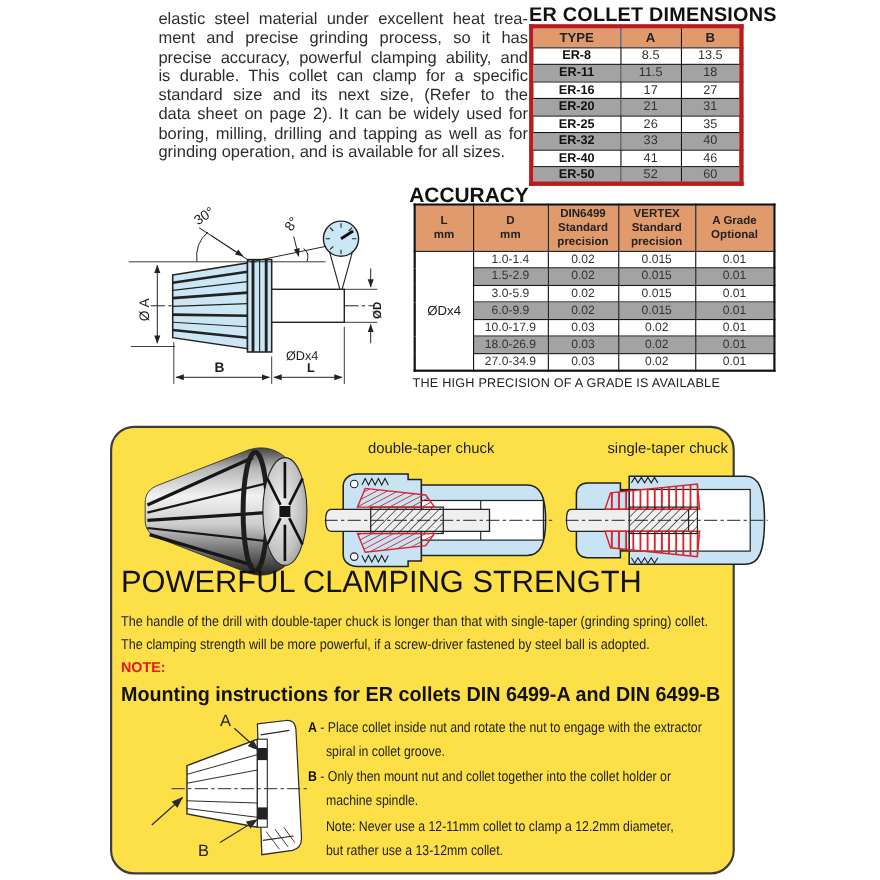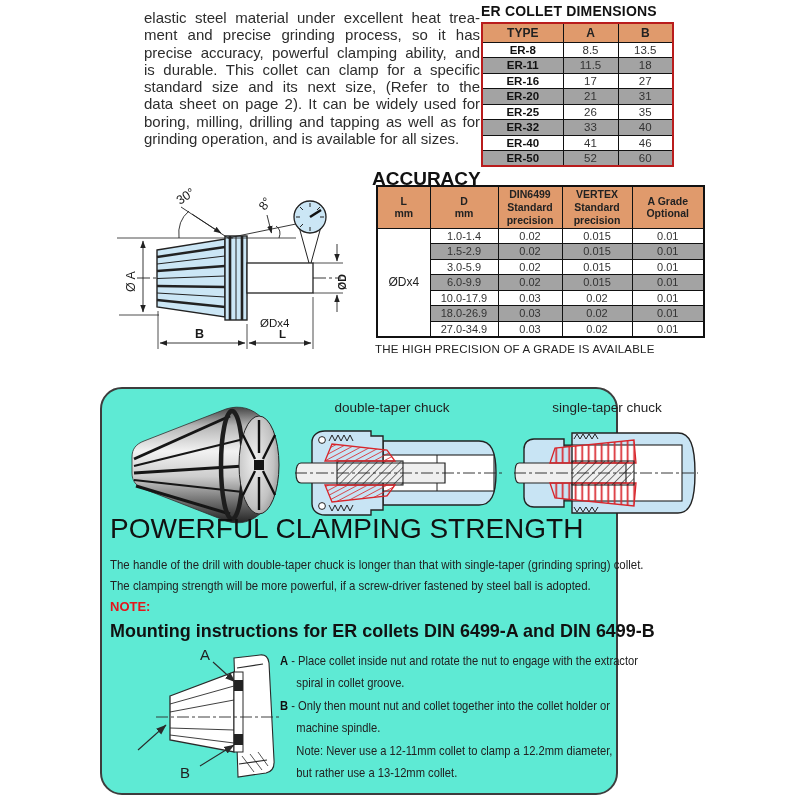--- a/index.html
+++ b/index.html
@@ -6,40 +6,40 @@
   html,body{width:800px;height:800px;background:#fff;font-family:"Liberation Sans",sans-serif;color:#1a1a1a;position:relative;overflow:hidden}
   .abs{position:absolute}
 
   
   .intro{left:144px;top:9px;width:336px;font-size:15px;line-height:17.3px;color:#2d2d2d}
   .intro .ln{text-align:justify;text-align-last:justify}
   .intro .ln:last-child{text-align-last:left}
 
   
   .sec-title{font-weight:bold;color:#111}
-  .dim-title{left:481px;top:3px;font-size:14px;letter-spacing:.2px}
+  .dim-title{left:481px;top:3px;font-size:18px;letter-spacing:.2px}
   .acc-title{left:372px;top:168px;font-size:19px}
   .acc-footer{left:375px;top:343px;font-size:11.5px;color:#222;letter-spacing:.2px}
 
   
   table{border-collapse:collapse;table-layout:fixed;background:#fff}
   th,td{border:1px solid #111;text-align:center;padding:0;overflow:hidden}
   th{background:#E09A6C;color:#222;font-weight:bold;white-space:pre-line}
   tr.alt td{background:#a3a3a3}
-  .dim-table{left:481px;top:22px;width:191px;border:2px solid #b91c1c}
+  .dim-table{left:481px;top:22px;width:191px;border:4px solid #b91c1c}
   .dim-table th{height:19px;font-size:12px}
   .dim-table td{height:15.5px;font-size:11.5px;color:#333}
   .dim-table td.t{font-weight:bold;color:#111}
   .acc-table{left:376px;top:185px;width:327px;border:2px solid #111}
   .acc-table th{height:42px;font-size:10.5px;line-height:1.2}
   .acc-table td{height:15.5px;font-size:11px;color:#333}
   .acc-table td.lcell{font-size:12px;color:#222}
 
   
-  .clamp-box{left:100px;top:387px;width:518px;height:408px;border:2px solid #3d3d3d;border-radius:22px;background:#5eead4}
+  .clamp-box{left:100px;top:387px;width:568px;height:408px;border:2px solid #3d3d3d;border-radius:22px;background:#fde047}
   .chuck-label{top:11px;font-size:13.5px;color:#222;text-align:center;width:180px}
   .clamp-heading{left:8px;top:124px;font-size:28px;font-weight:normal;color:#111}
   .body-line{font-size:13px;color:#222;white-space:nowrap;transform:scaleX(0.88);transform-origin:0 0}
   .note-label{left:8px;top:210px;font-size:13px;font-weight:bold;color:#E4151B}
   .note-heading{left:8px;top:231px;font-size:18.5px;font-weight:bold;color:#111;white-space:nowrap;transform:scaleX(0.97);transform-origin:0 0}
   .instr{font-size:13px;line-height:22.4px;color:#222;white-space:pre;transform:scaleX(0.86);transform-origin:0 0}
   .instr b{color:#111}
   .cont{padding-left:19px}
   svg text{font-family:"Liberation Sans",sans-serif}
 </style>

